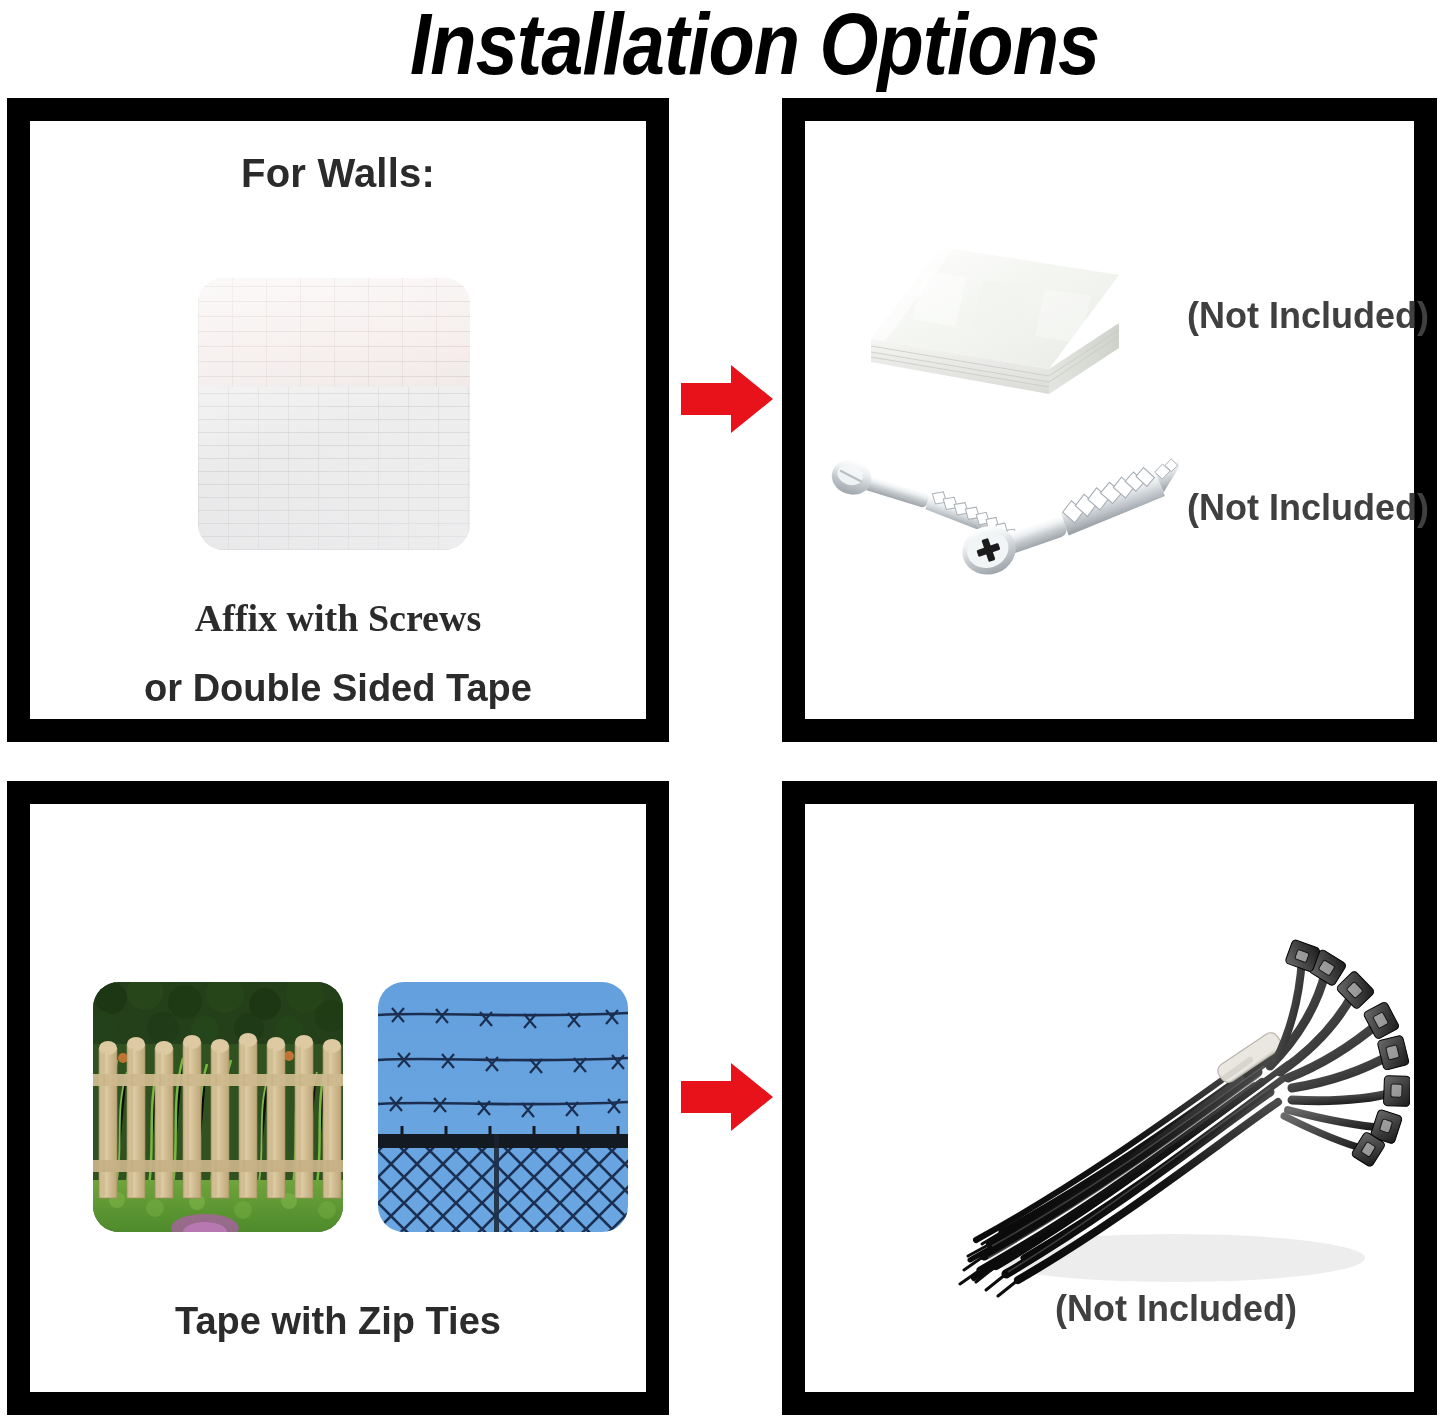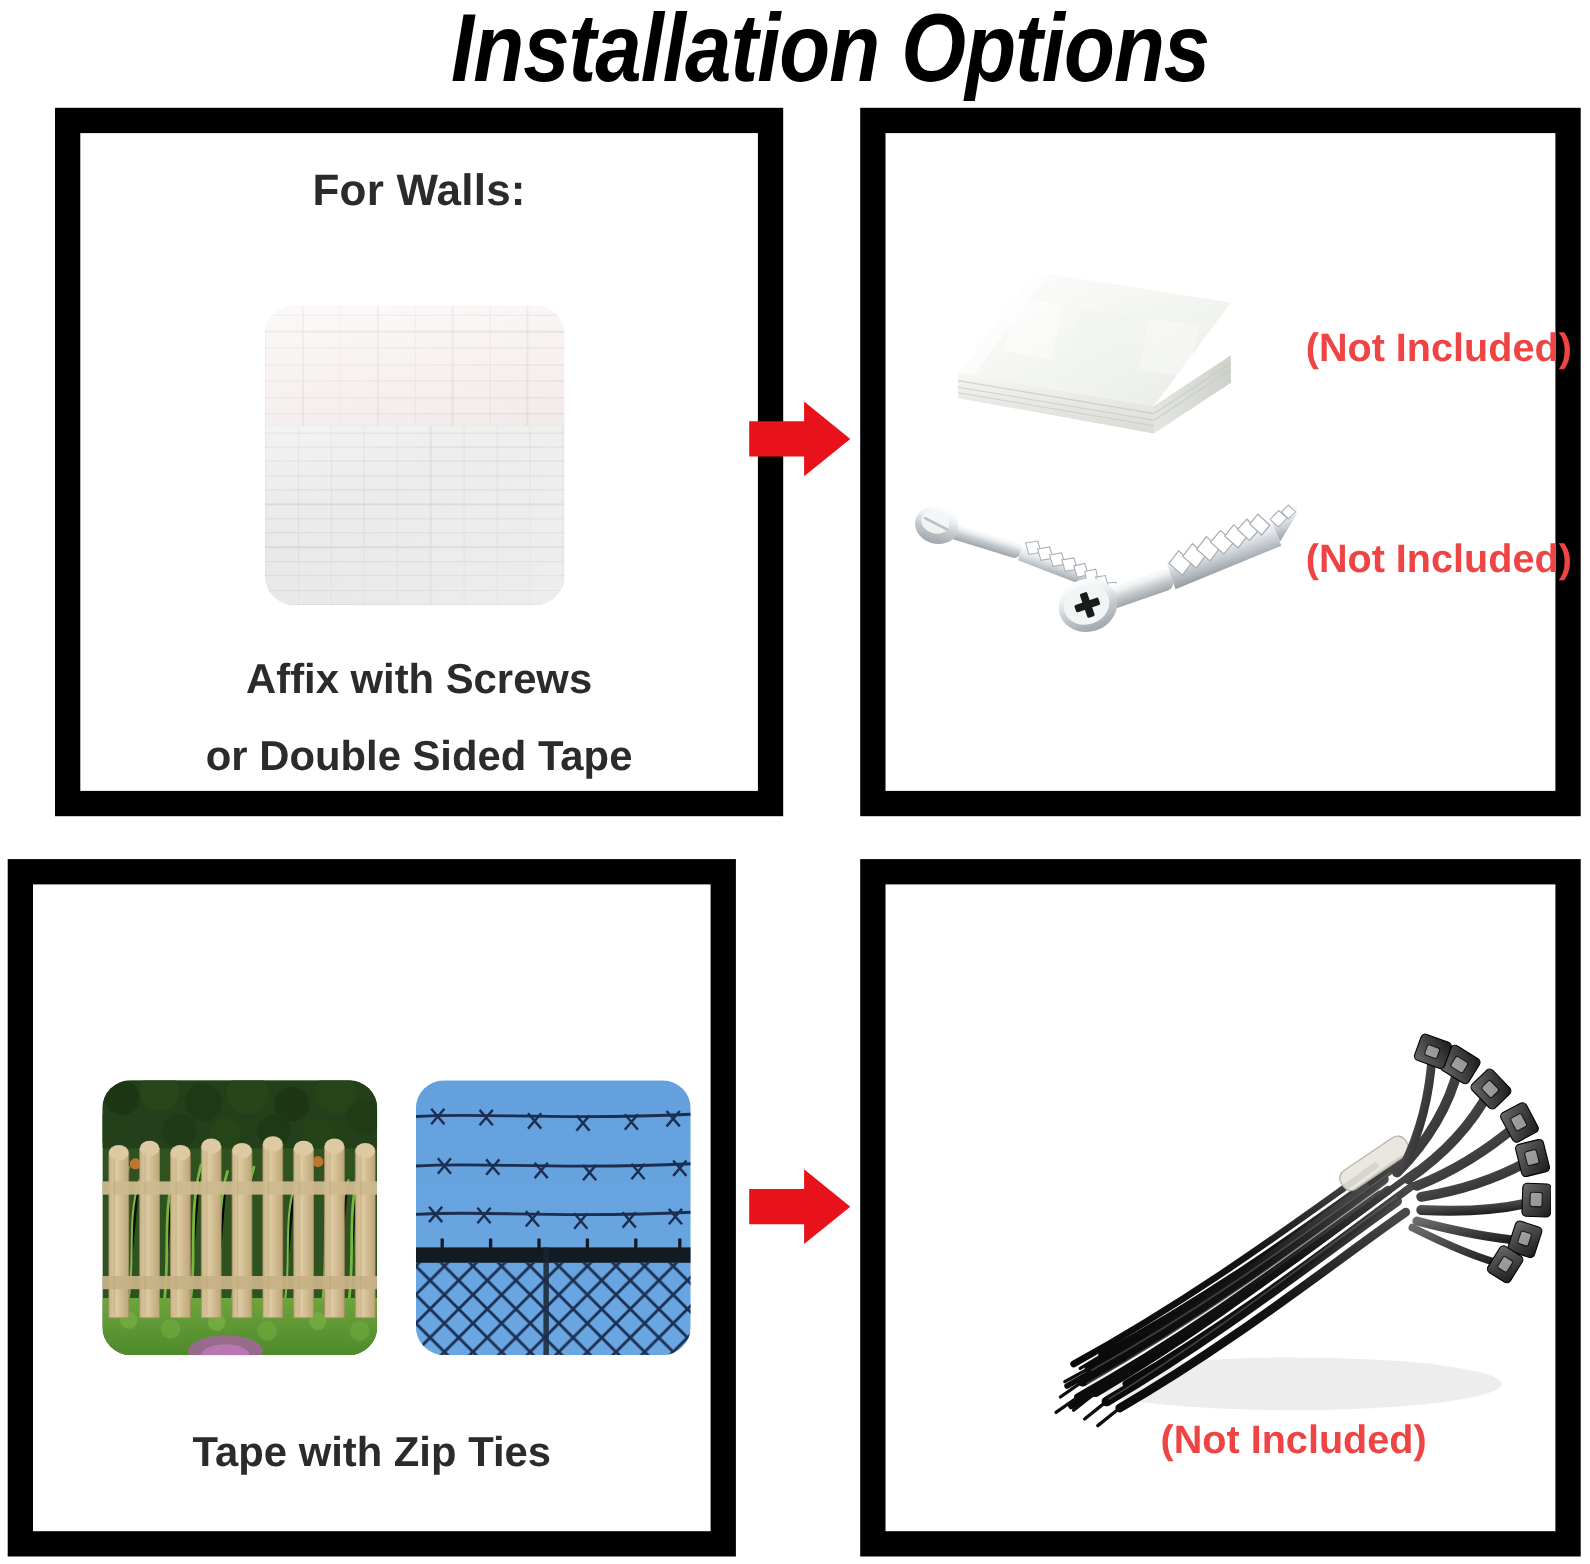--- a/index.html
+++ b/index.html
@@ -45,21 +45,21 @@
     left: 0; top: 95px;
     width: 1445px;
     height: 1327px;
   }
   .panel {
     position: absolute;
     background: #ffffff;
     border: 23px solid #000000;
     box-sizing: border-box;
   }
-  .panel-tl { left: 7px;   top: 3px;   width: 662px; height: 644px; margin-left: 43px; }
+  .panel-tl { left: 7px;   top: 3px;   width: 662px; height: 644px; }
   .panel-tr { left: 782px; top: 3px;   width: 655px; height: 644px; }
   .panel-bl { left: 7px;   top: 686px; width: 662px; height: 634px; }
   .panel-br { left: 782px; top: 686px; width: 655px; height: 634px; }
 
   .panel-inner {
     position: relative;
     width: 100%;
     height: 100%;
   }
 
@@ -81,21 +81,21 @@
     text-align: center;
     font-weight: bold;
     font-size: 38px;
     color: #2b2b2b;
     line-height: 50px;
   }
   .note {
     position: absolute;
     font-weight: bold;
     font-size: 36px;
-    color: #ef4444;
+    color: #404040;
     white-space: nowrap;
   }
 
   
   .arrow {
     position: absolute;
     width: 92px;
     height: 72px;
   }
   .arrow svg { display: block; width: 100%; height: 100%; }
@@ -183,21 +183,21 @@
   <div class="panel panel-tl">
     <div class="panel-inner">
       <div class="heading" style="top:30px;">For Walls:</div>
 
       <div class="brickwall">
         <div class="brick-top"></div>
         <div class="brick-bottom"></div>
         <div class="brick-sheen"></div>
       </div>
 
-      <div class="caption" style="top:472px;">Affix with Screws</div>
+      <div class="caption" style="top:472px;font-family:Liberation Serif, serif;">Affix with Screws</div>
       <div class="caption" style="top:542px;">or Double Sided Tape</div>
     </div>
   </div>
 
   <div class="arrow" style="left:681px; top:268px;">
     <svg viewBox="0 0 92 72" xmlns="http://www.w3.org/2000/svg">
       <polygon points="0,20 50,20 50,2 92,36 50,70 50,52 0,52" fill="#E8121A"></polygon>
     </svg>
   </div>
 

